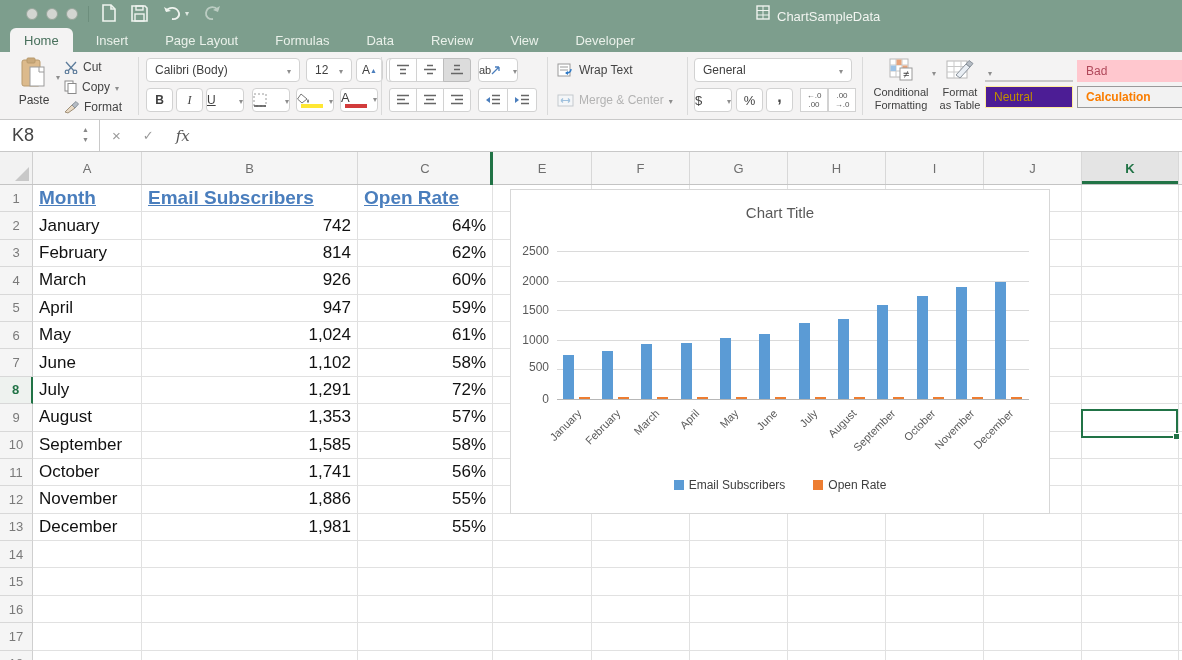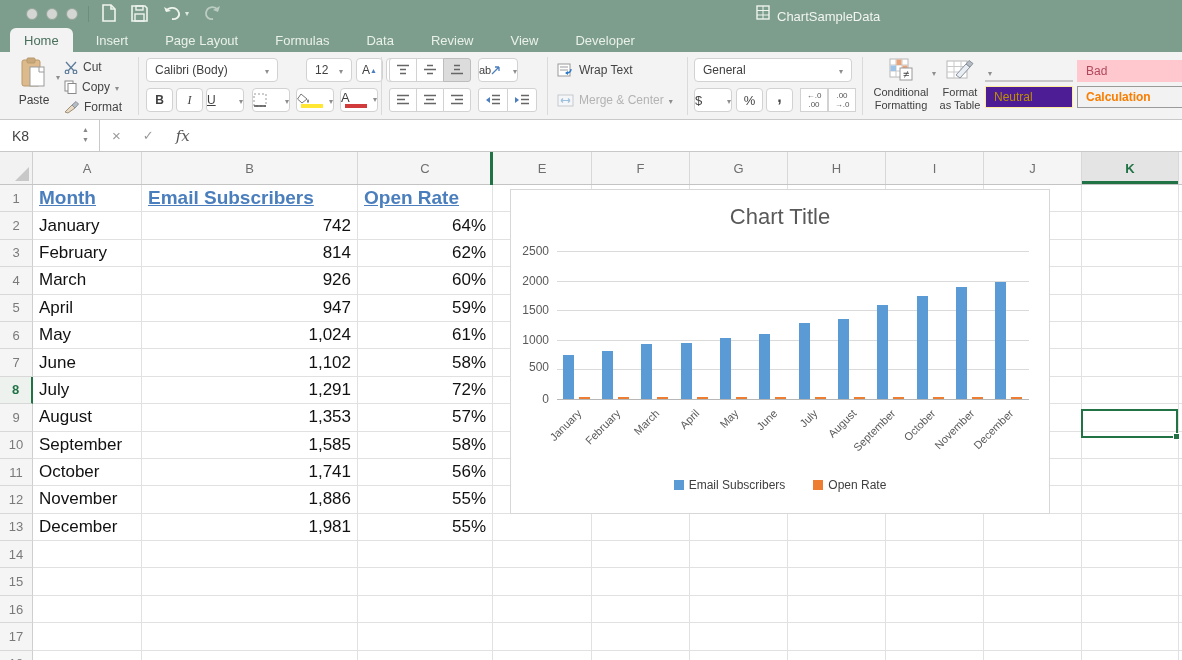--- a/index.html
+++ b/index.html
@@ -50,21 +50,21 @@
             line-height:9px; color:#555; display:flex; flex-direction:column; align-items:center; justify-content:center; }
   .styles-box { position:absolute; left:985px; top:8px; width:200px; height:52px; display:grid;
                 grid-template-columns:88px 112px; grid-template-rows:22px 22px; gap:4px 4px; }
   .style-cell { border:1px solid #c8c8c8; font-size:12px; display:flex; align-items:center;
                 padding-left:8px; background:#fff; overflow:hidden; white-space:nowrap; }
 
   
   .fbar { position:absolute; left:0; top:120px; width:100%; height:32px; background:#fff;
           border-bottom:1px solid #c8c8c8; }
   .namebox { position:absolute; left:0; top:0; width:100px; height:31px; border-right:1px solid #c9c9c9;
-             display:flex; align-items:center; padding-left:12px; font-size:14px; color:#444; }
+             display:flex; align-items:center; padding-left:12px; font-size:18px; color:#444; }
   .stepper { position:absolute; left:82px; top:5px; display:flex; flex-direction:column; line-height:10px;
              font-size:7px; color:#888; }
   .fx-icons { position:absolute; left:112px; top:0; height:31px; display:flex; align-items:center; gap:22px;
               color:#9a9a9a; font-size:15px; }
   .fx { font-family:"DejaVu Serif", serif; font-style:italic; font-size:15px; color:#555; }
 
   
   .sheet { position:absolute; left:0; top:152px; width:1189px; height:508px; background:#fff; }
   .colheads { position:relative; display:grid; height:33px;
     grid-template-columns:33px 109px 216px 135px 99px 98px 98px 98px 98px 98px 97px 10px;
@@ -84,21 +84,21 @@
         display:flex; align-items:center; justify-content:center; font-size:13px; color:#7a7a7a; }
   .rn.sel { color:#217346; font-weight:bold; border-right:2px solid #217346; background:#eef2ef; }
   .cell { border-right:1px solid #e1e1e1; border-bottom:1px solid #e1e1e1; font-size:17px; color:#111;
           display:flex; align-items:center; padding:0 6px; white-space:nowrap; overflow:hidden; }
   .cell.num { justify-content:flex-end; }
   .cell.hdr { color:#4a7ebd; font-weight:bold; font-size:19px; text-decoration:underline; }
 
   
   .chart { position:absolute; left:510px; top:37px; width:540px; height:325px; background:#fff;
            border:1px solid #d7d7d7; z-index:5; }
-  .chart-title { position:absolute; left:0; top:14px; width:100%; text-align:center; font-size:22px; color:#595959; }
+  .chart-title { position:absolute; left:0; top:14px; width:100%; text-align:center; font-size:15px; color:#595959; }
   #plot { position:absolute; inset:0; }
   .gl { position:absolute; height:1px; background:#dadada; }
   .gl.axis { background:#b7b7b7; }
   .ytick { position:absolute; width:38px; text-align:right; font-size:12px; color:#595959; }
   .bar { position:absolute; }
   .xtick { position:absolute; width:80px; text-align:right; font-size:11px; color:#5a5a5a;
            transform:rotate(-45deg); transform-origin:100% 0; }
   .legend { position:absolute; left:0; top:288px; width:100%; display:flex; justify-content:center; gap:28px;
             font-size:12px; color:#404040; }
   .leg-item { display:flex; align-items:center; gap:5px; }
@@ -202,21 +202,21 @@
     </div>
     <div class="smallrow" style="left:64px;top:48px;">
       <svg width="15" height="13" viewBox="0 0 15 13">
           <path d="M1 11 L8 4 L11 7 L4 12 Z" fill="#e8d9c4" stroke="#a09078"></path>
           <path d="M8 4 L12 0.5 L14.5 3 L11 7 Z" fill="#b5bcc4" stroke="#8a929b"></path>
         </svg>
       <span>Format</span>
     </div>
     <div class="rdiv" style="left:138px;"></div>
 
-    <div class="rbtn" style="left:146px;top:6px;width:132px;padding:1px 8px;">
+    <div class="rbtn" style="left:146px;top:6px;width:154px;padding:1px 8px;">
       <span>Calibri (Body)</span>
         <span class="caret"></span>
     </div>
     <div class="rbtn" style="left:306px;top:6px;width:46px;padding:0 8px;">
       <span>12</span>
         <span class="caret"></span>
     </div>
     <div class="rbtn" style="left:356px;top:6px;width:27px;">
       <span>A</span>
         <span style="font-size:7px;color:#4a7ebd;">▲</span>

